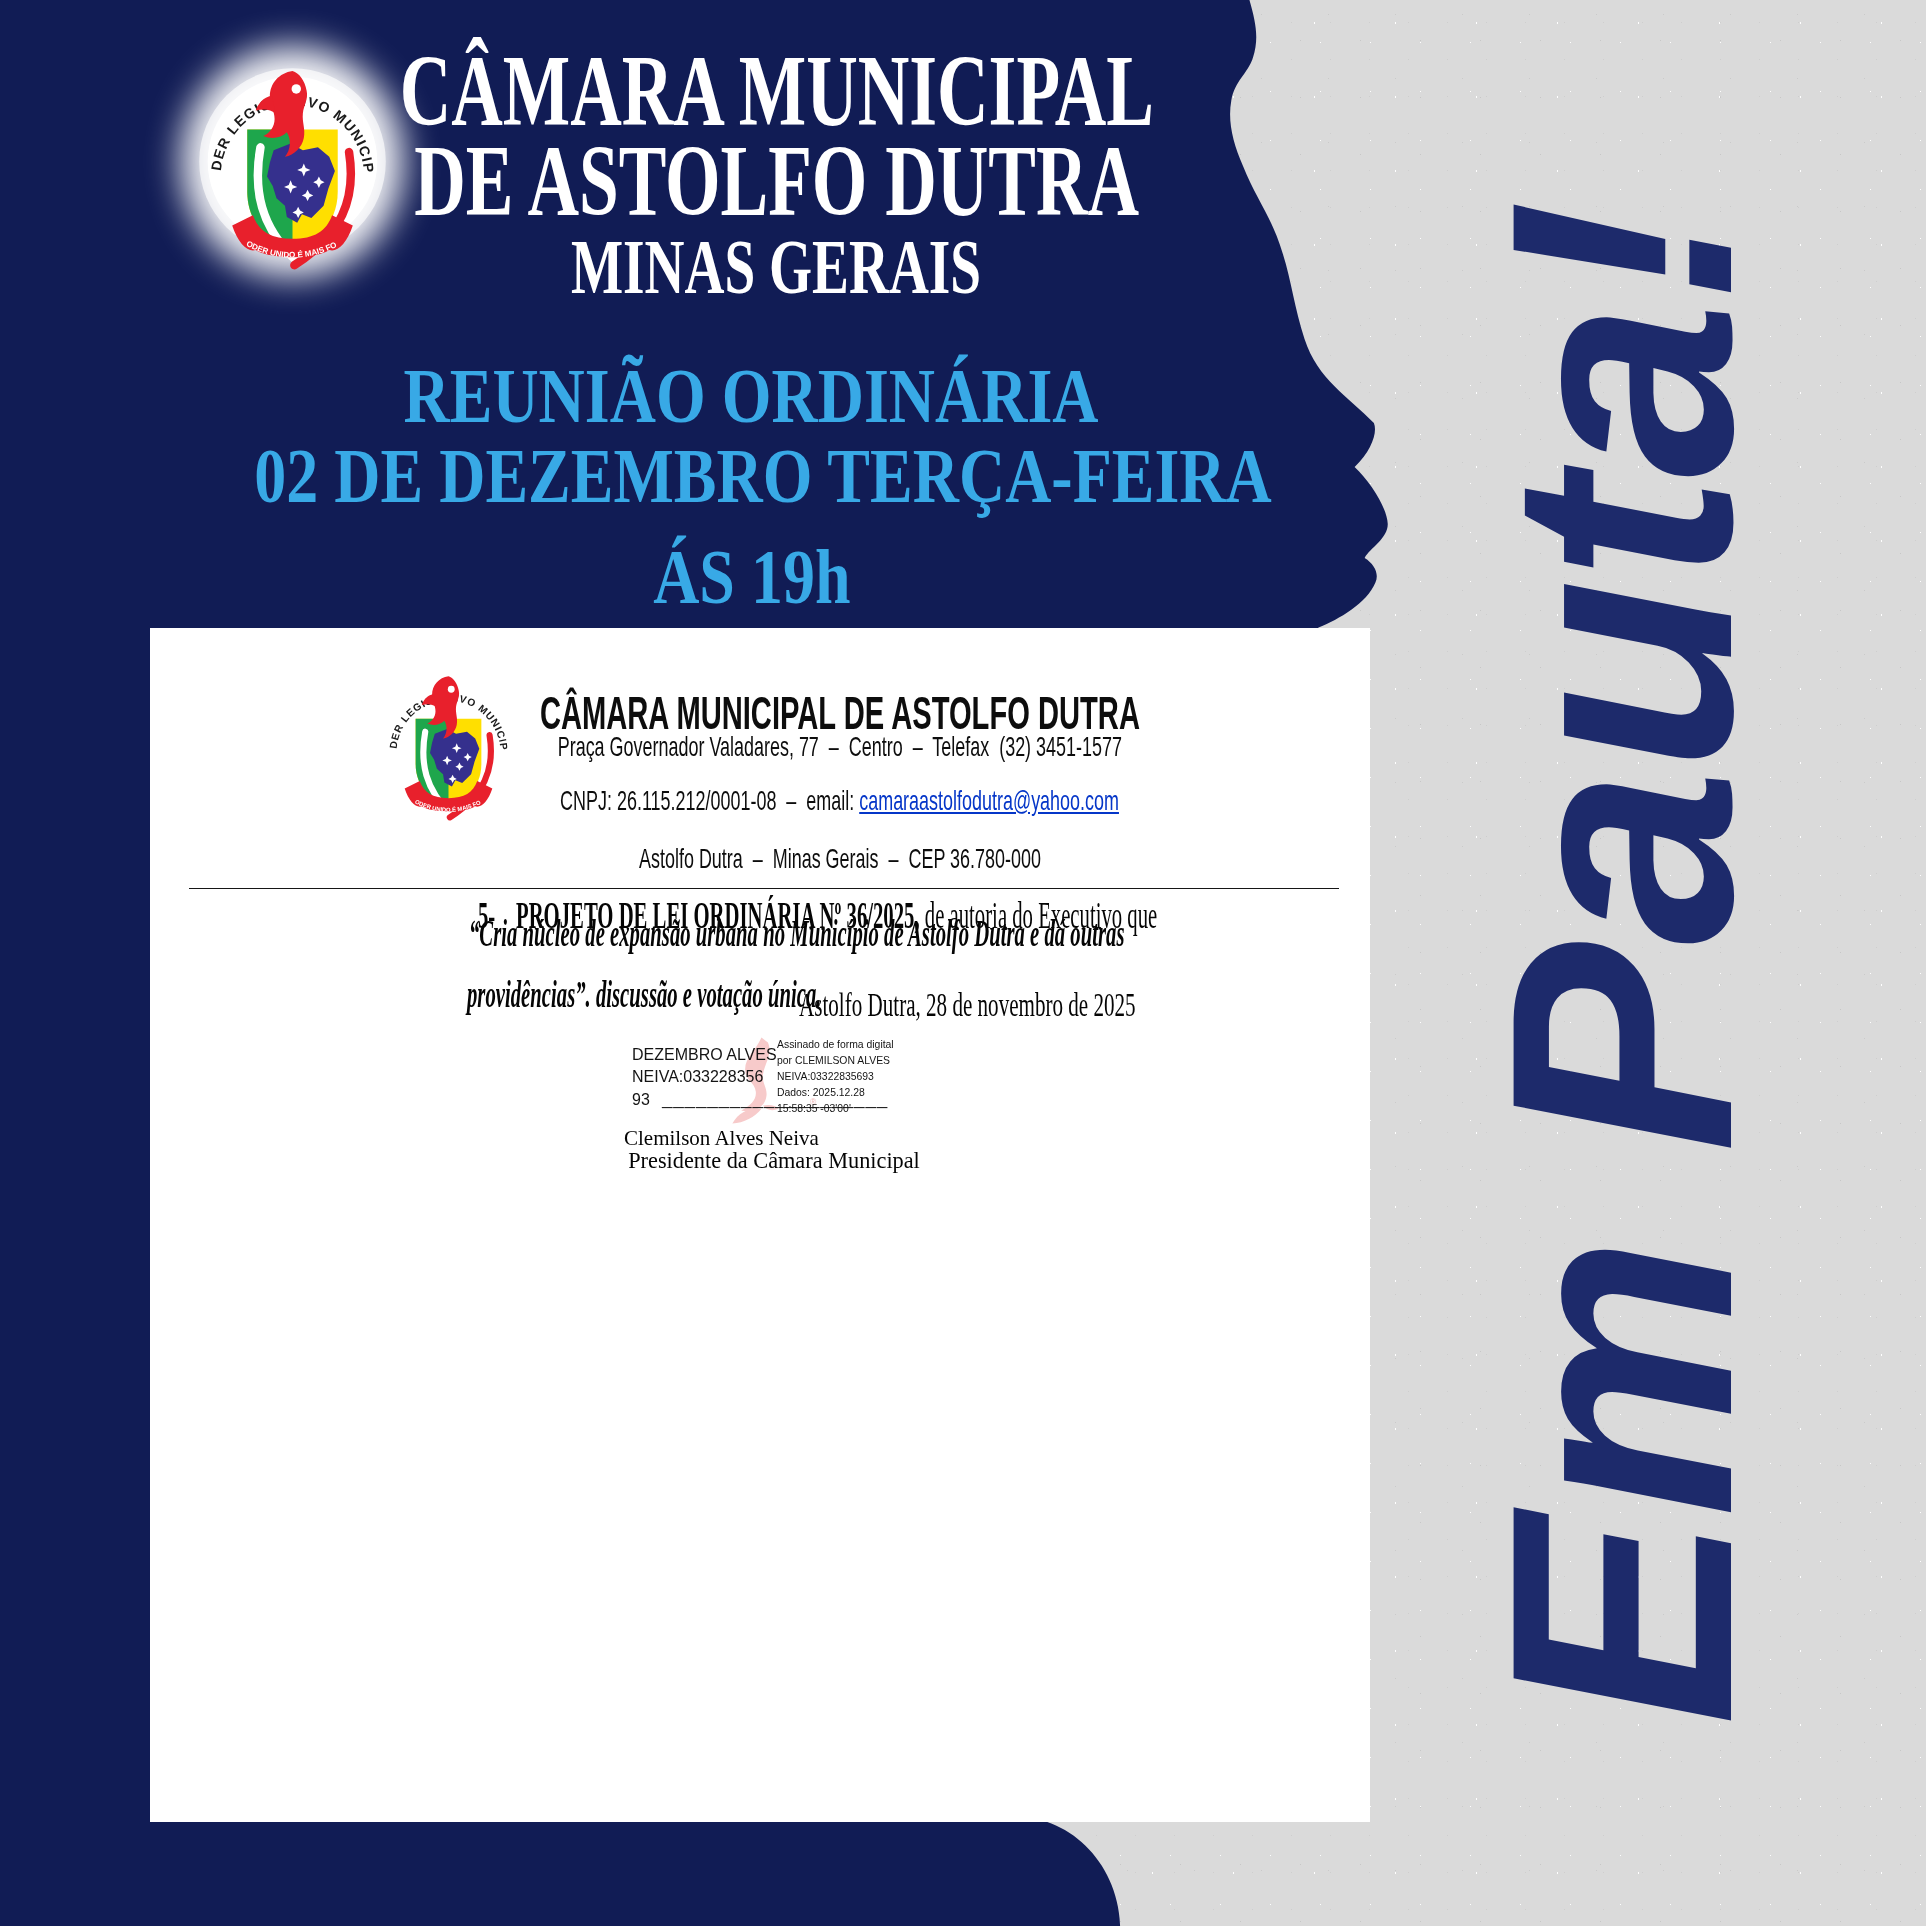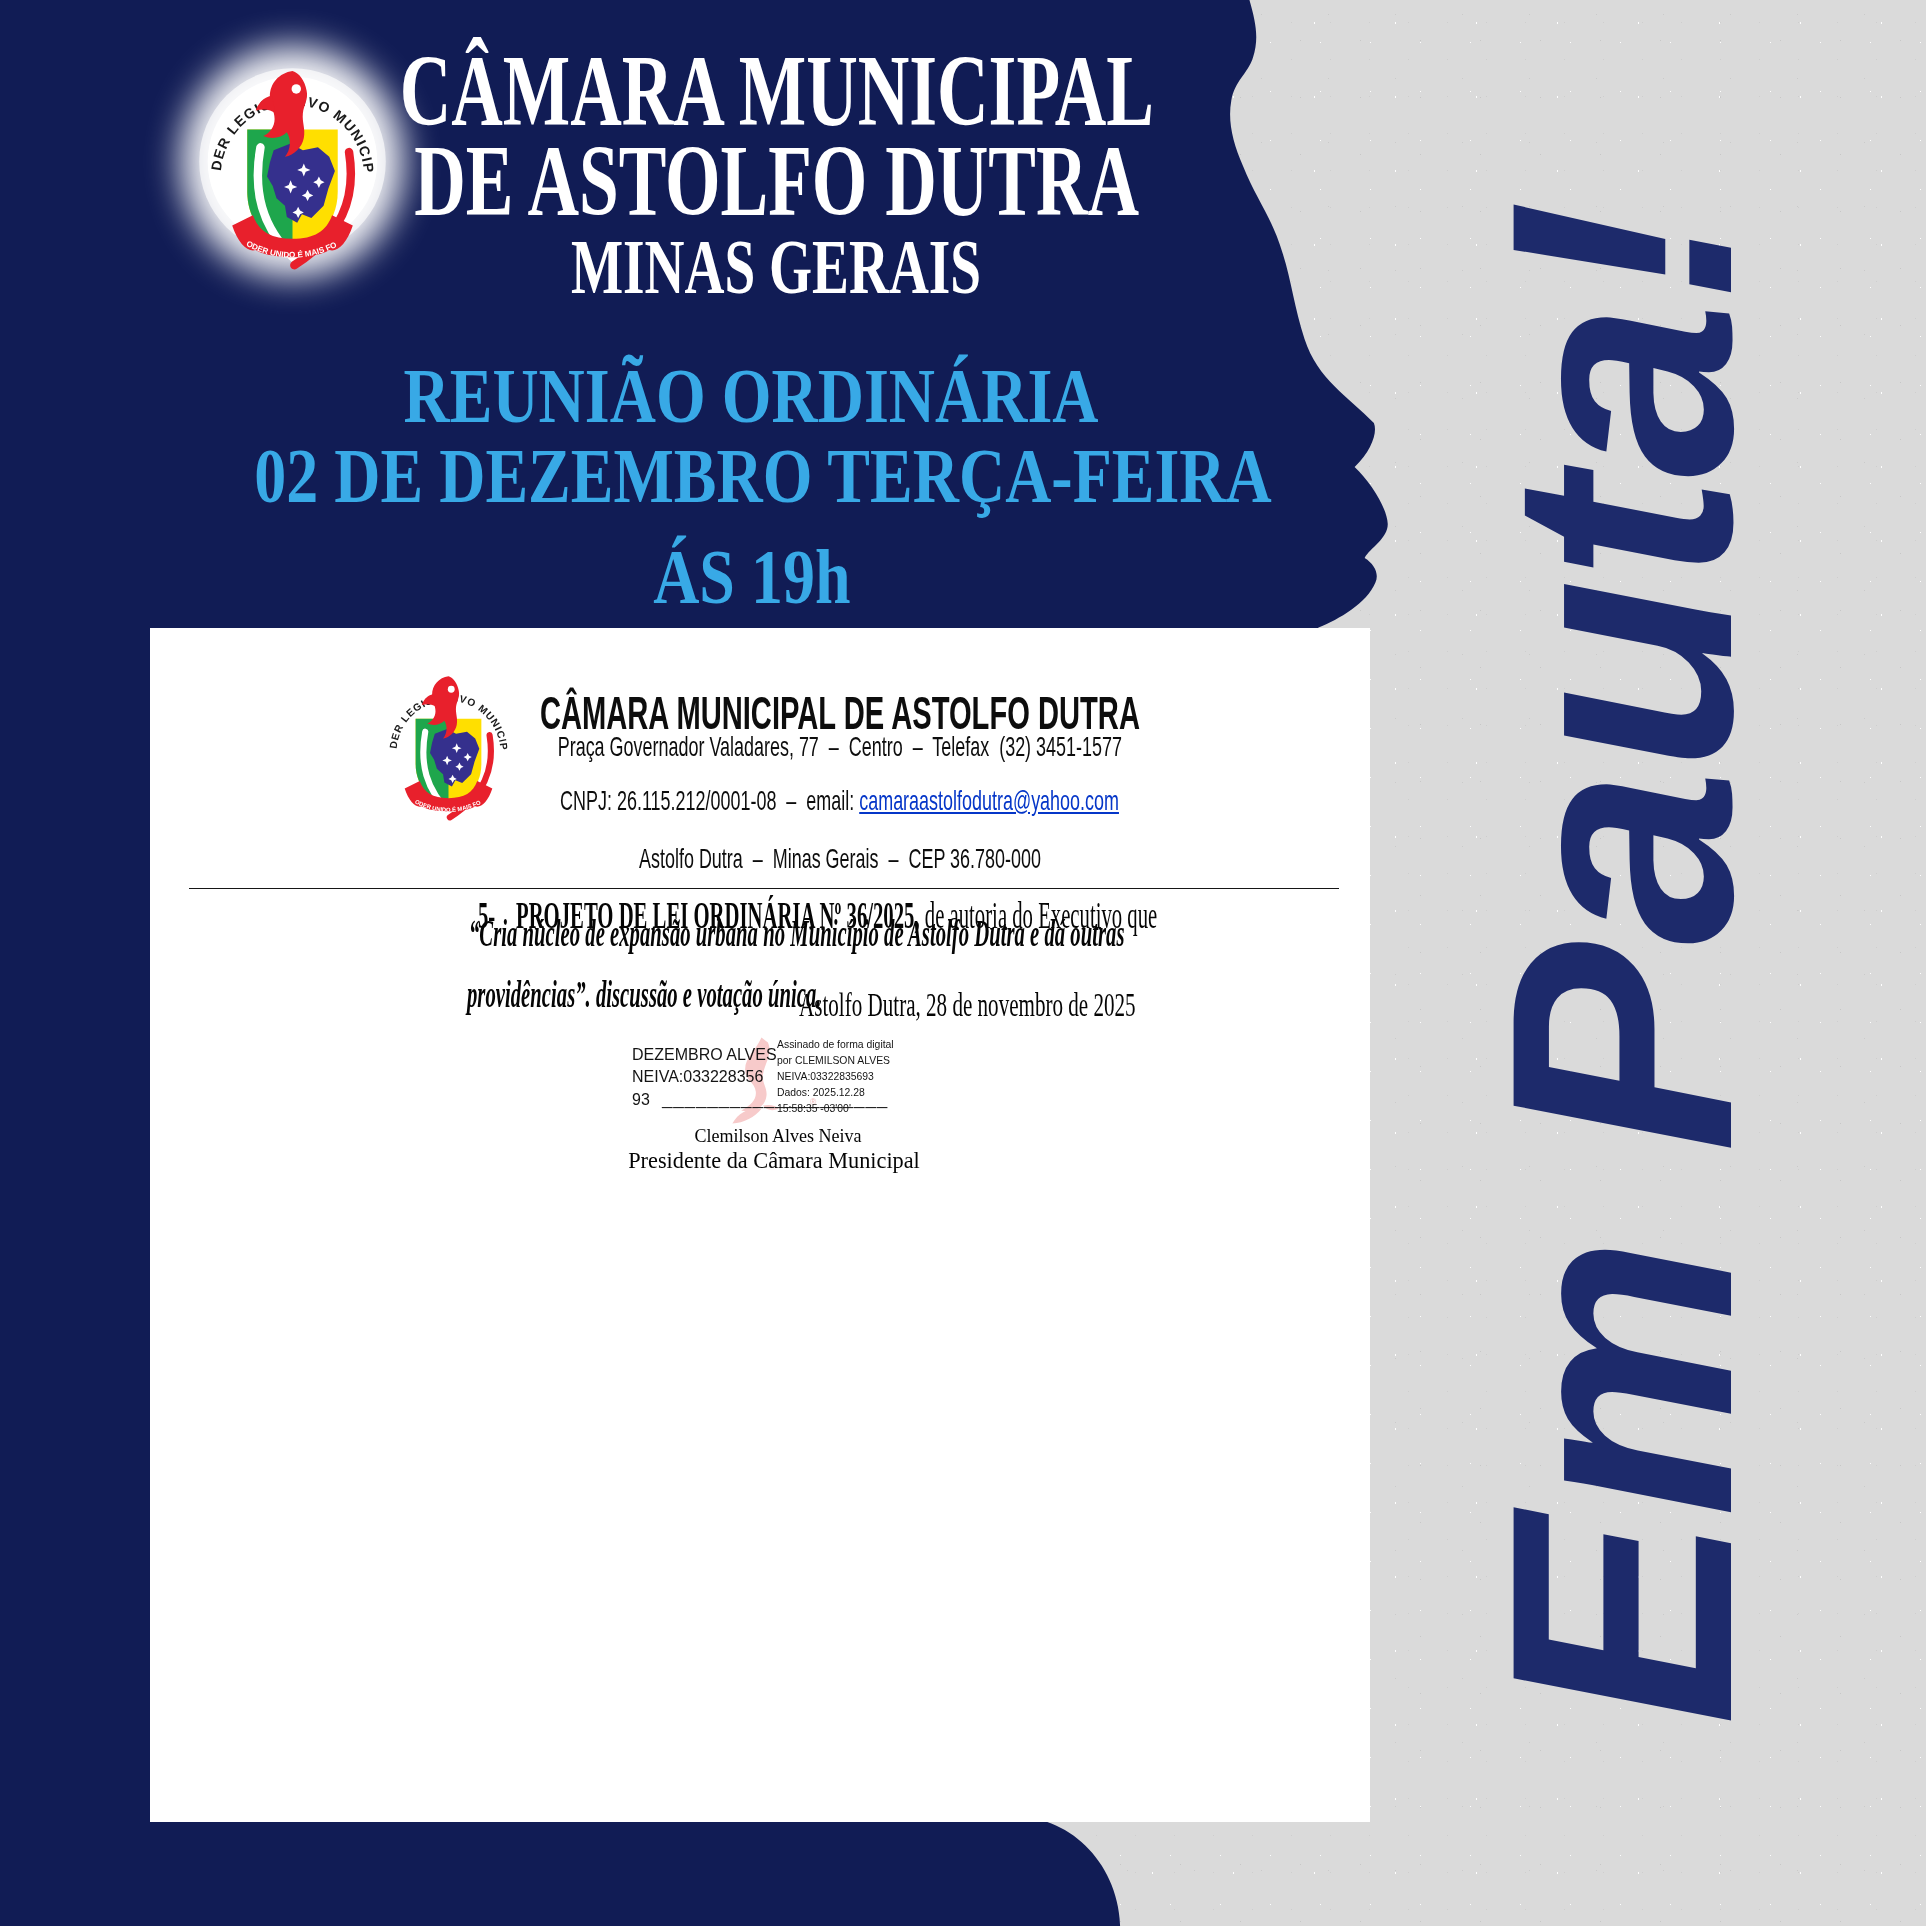--- a/index.html
+++ b/index.html
@@ -47,21 +47,21 @@
   .serif{font-family:"Liberation Serif",serif;color:#050505;}
   .item{top:223px;left:291px;font-size:37px;white-space:pre;}
   .quote{font-size:37px;font-weight:bold;font-style:italic;white-space:pre;}
   .q1{top:284px;left:319px;}
   .q2{top:345px;left:317px;}
   .dateline{top:358px;left:649px;font-size:34px;white-space:pre;}
   .cert{top:416px;left:482px;font-size:16px;line-height:22.3px;color:#141414;white-space:pre;}
   .note{top:409px;left:627px;font-size:10.4px;line-height:16px;color:#141414;white-space:pre;}
   .regmark{top:469px;left:660px;font-size:8.5px;color:#f0b9b9;}
   .sigline{top:458px;left:512px;font-size:21px;letter-spacing:0.8px;color:#111;white-space:pre;}
-  .signame{top:498px;left:474px;width:308px;text-align:center;font-size:18px;}
+  .signame{top:498px;left:474px;width:308px;font-size:21px;}
   .sigrole{top:520px;left:470px;width:308px;text-align:center;font-size:22.3px;}
   .wm{left:580px;top:408px;width:50px;height:89px;}
 </style>
 </head>
 <body>
 
 <svg class="abs navy-svg" viewBox="0 0 5012 5012" xmlns="http://www.w3.org/2000/svg">
   <path fill="#111c55" d="
     M0,0 L3243,0
     C3260,60 3268,100 3252,150

